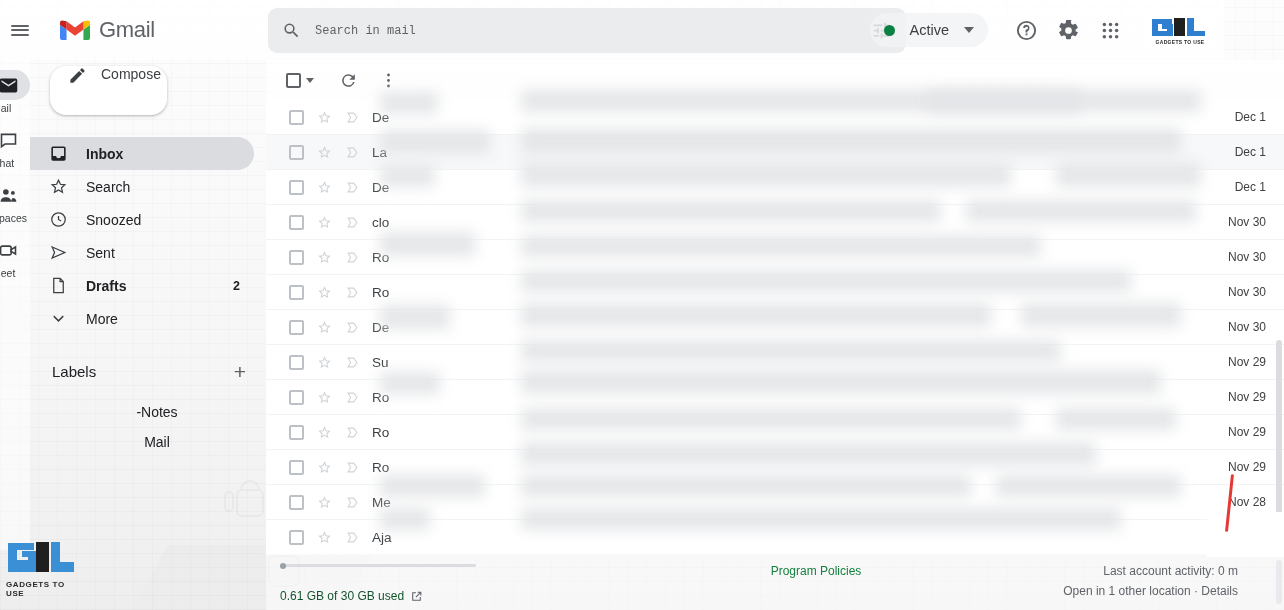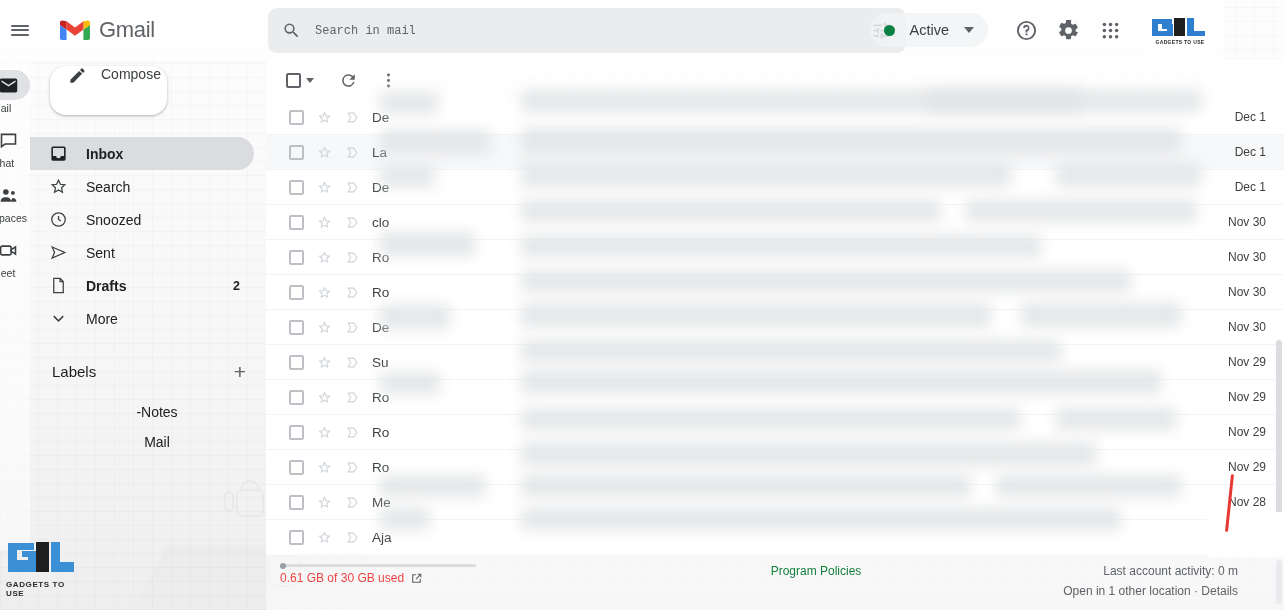--- a/index.html
+++ b/index.html
@@ -193,21 +193,21 @@
 
   
   #footer {
     position: absolute; left: 266px; top: 550px; width: 1018px; height: 60px;
     z-index: 6; background: rgba(255,255,255,0.55);
   }
   #storage-wrap { position: absolute; left: 14px; top: 14px; width: 240px; }
   #storage-bar { width: 196px; height: 3px; background: #dadce0; border-radius: 2px; position: relative; }
   #storage-fill { position: absolute; left: 0; top: -1.5px; width: 6px; height: 6px;
                   border-radius: 50%; background: #9aa0a6; }
-  #storage-text { font-size: 12px; color: #ef4444; margin-top: 4px; display: flex; align-items: center; gap: 6px;}
+  #storage-text { font-size: 12px; color: #14532d; margin-top: 22px; display: flex; align-items: center; gap: 6px;}
   #footer-center { position: absolute; left: 400px; top: 14px; width: 300px; text-align: center; }
   #footer-center a { display: block; font-size: 12px; color: #15803d; text-decoration: none; margin-bottom: 6px; cursor: pointer;}
   #footer-right { position: absolute; right: 46px; top: 14px; text-align: right; }
   #footer-right .fr-line { font-size: 12px; color: #5f6368; margin-bottom: 6px; }
 
   
   #vscroll {
     position: absolute; right: 2px; top: 340px; width: 6px; height: 185px;
     background: #dadce0; border-radius: 3px; z-index: 8; cursor: pointer;
   }

